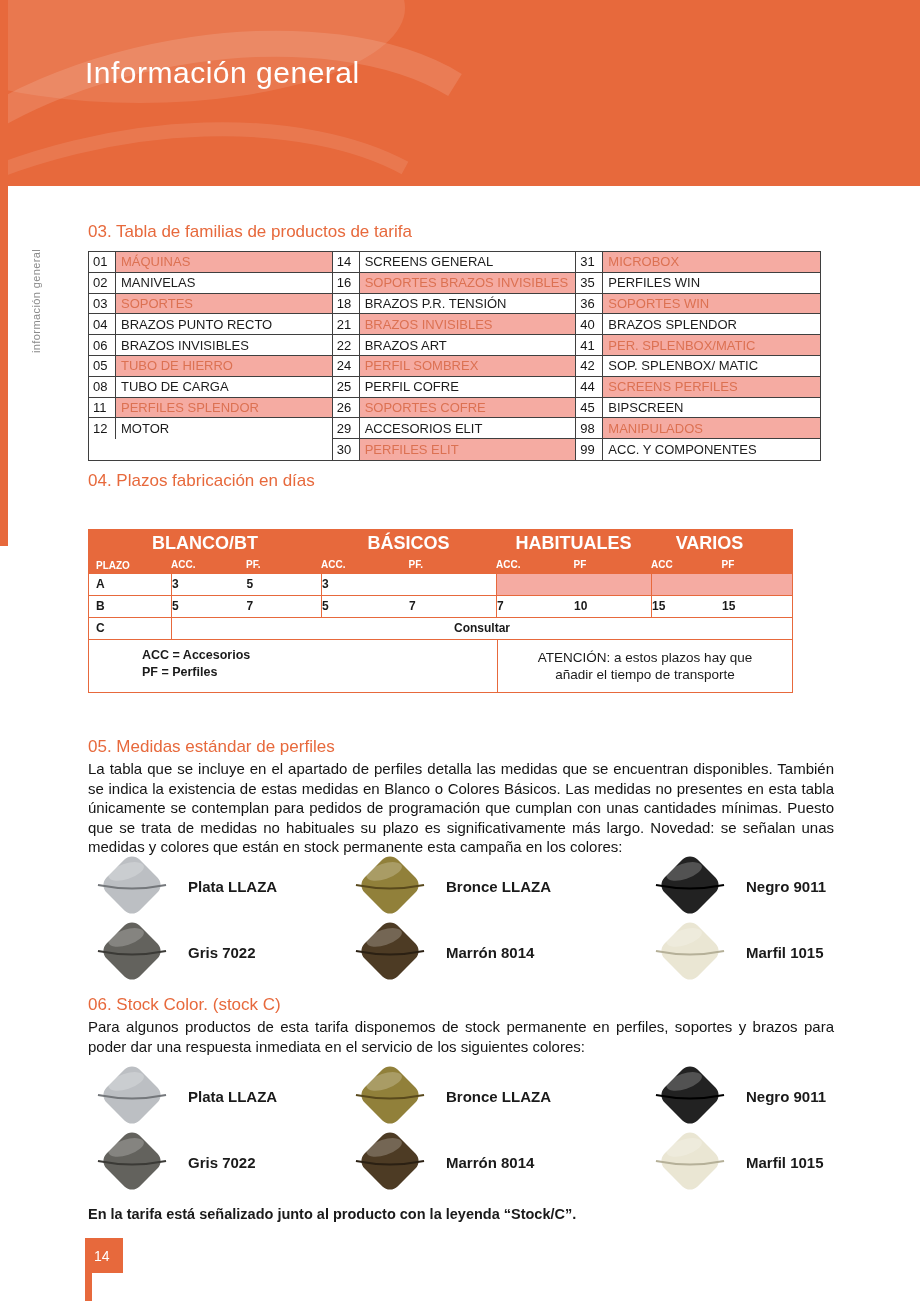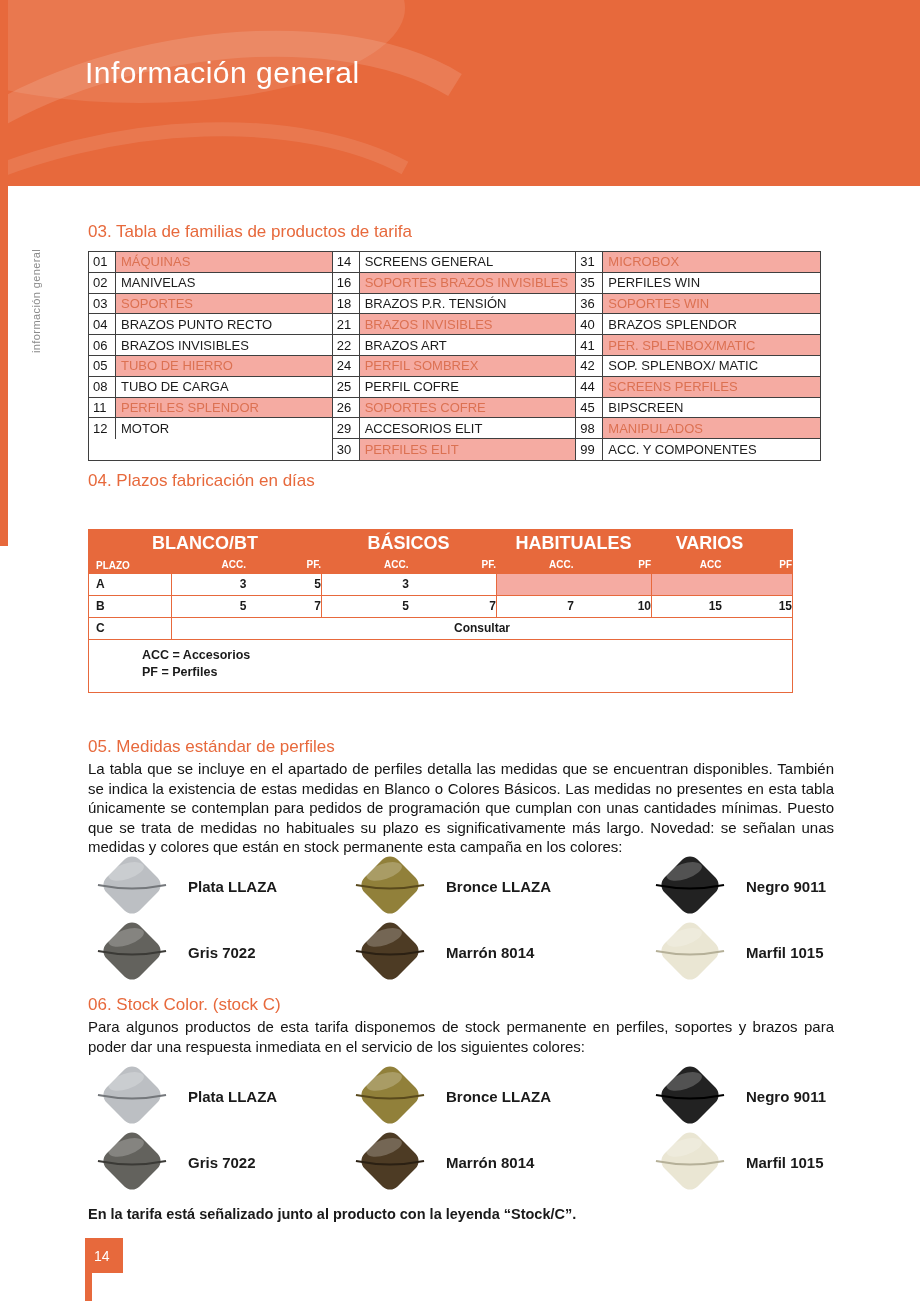--- a/index.html
+++ b/index.html
@@ -40,21 +40,21 @@
   .t04{position:absolute;left:88px;top:529px;width:705px;box-sizing:border-box;
        border:1px solid var(--accent,#e7693c);}
   .t04h1{display:grid;grid-template-columns:232px 175px 155px 1fr;height:27px;
          background:var(--accent,#e7693c);color:#fff;font-weight:bold;
          font-size:18px;align-items:center;text-align:center;}
   .t04h1 .right{text-align:center;padding-right:24px;}
   .t04h2{display:grid;grid-template-columns:82px 150px 175px 155px 1fr;height:16px;
          background:var(--accent,#e7693c);color:#fff;font-weight:bold;
          font-size:10px;align-items:center;}
   .plz{padding-left:7px;}
-  .pair{display:grid;grid-template-columns:1fr 1fr;text-align:right;height:100%;}
+  .pair{display:grid;grid-template-columns:1fr 1fr;text-align:left;height:100%;}
   .pair>span{line-height:21px;}
   .t04h2 .pair>span{line-height:16px;}
   .t04r{display:grid;grid-template-columns:82px 150px 175px 155px 1fr;height:21px;
         border-top:1px solid var(--accent,#e7693c);font-size:12px;font-weight:bold;}
   .t04r>div{line-height:21px;}
   .t04r .gcell{border-left:1px solid var(--accent,#e7693c);}
   .pair.pink{background:var(--pink,#f6aba2);}
   .t04c{display:grid;grid-template-columns:82px 1fr;height:21px;
         border-top:1px solid var(--accent,#e7693c);font-size:12px;font-weight:bold;}
   .t04c>div{line-height:21px;}
@@ -288,20 +288,21 @@
   </div>
   <div class="t04c">
     <div class="plz">C</div>
     <div class="consult">Consultar</div>
   </div>
   <div class="t04f">
     <div class="fl">
       <div>ACC = Accesorios</div>
       <div>PF = Perfiles</div>
     </div>
+    <div class="fr">ATENCIÓN: a estos plazos hay que añadir el tiempo de transporte</div>
   </div>
 </div>
 
 <div class="h-section" style="top:737px">05. Medidas estándar de perfiles</div>
 <div class="para" style="top:759px">La tabla que se incluye en el apartado de perfiles detalla las medidas que se encuentran disponibles. También se indica la existencia de estas medidas en Blanco o Colores Básicos. Las medidas no presentes en esta tabla únicamente se contemplan para pedidos de programación que cumplan con unas cantidades mínimas. Puesto que se trata de medidas no habituales su plazo es significativamente más largo. Novedad: se señalan unas medidas y colores que están en stock permanente esta campaña en los colores:</div>
 
 <div class="swgrid" style="top:854px">
   <div class="switem">
     <svg class="sw" viewBox="0 0 88 72">
         <rect x="20" y="11" width="48" height="48" rx="11" transform="rotate(45 44 35)" fill="#bcbfc3"></rect>

